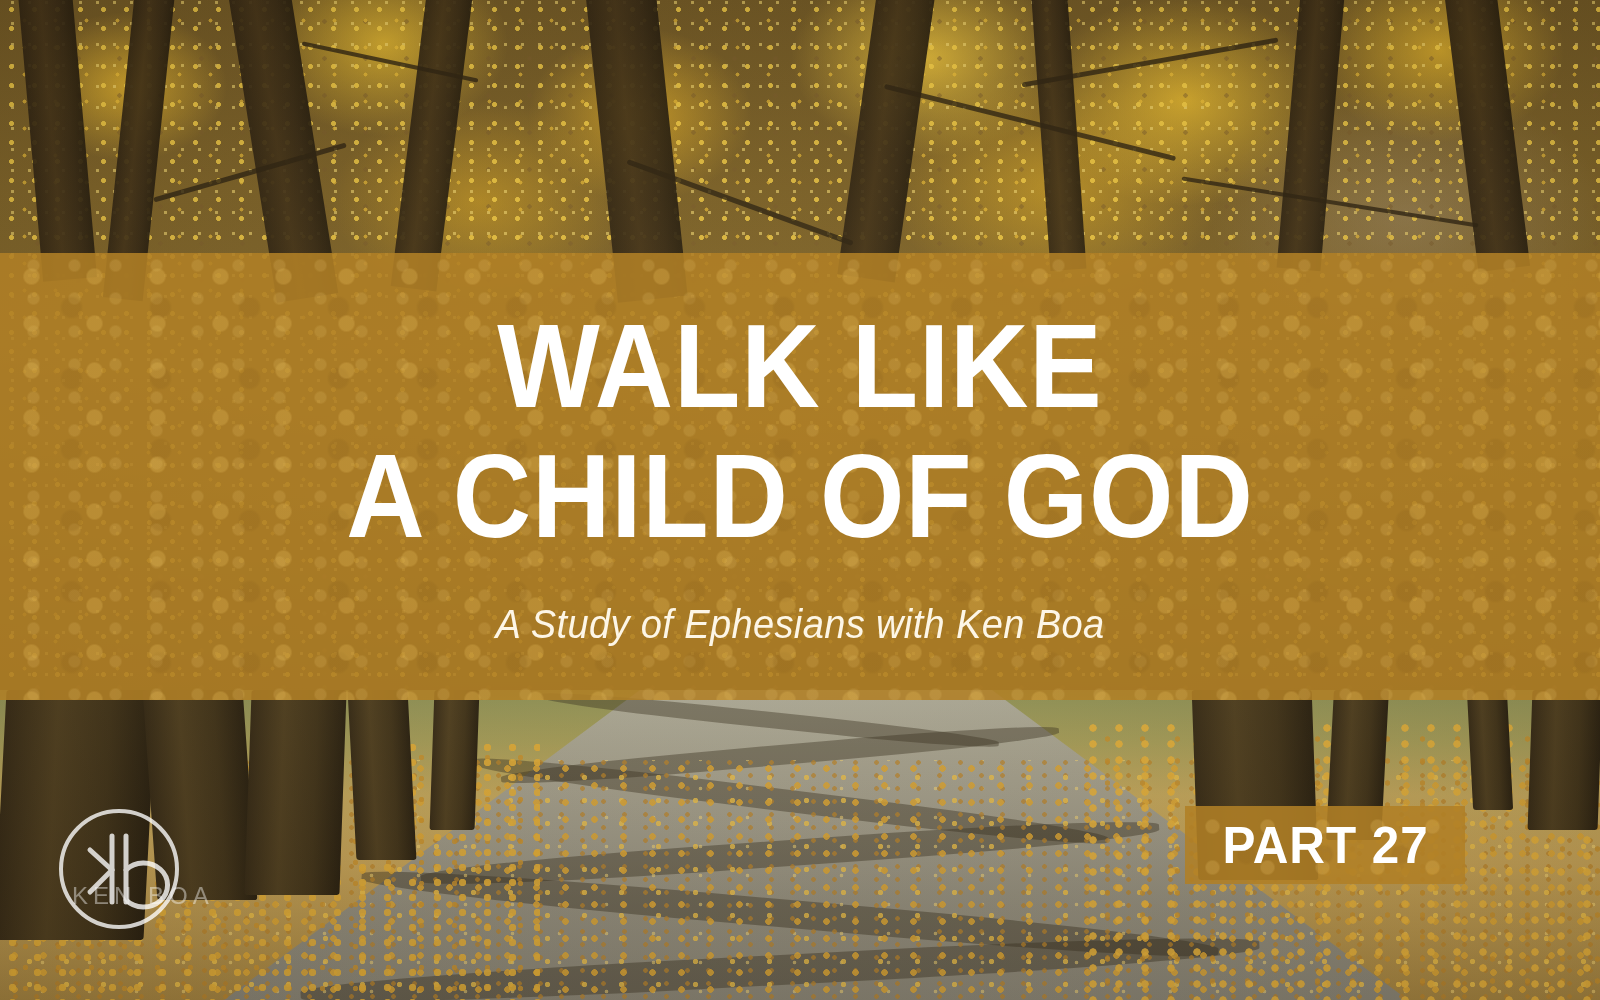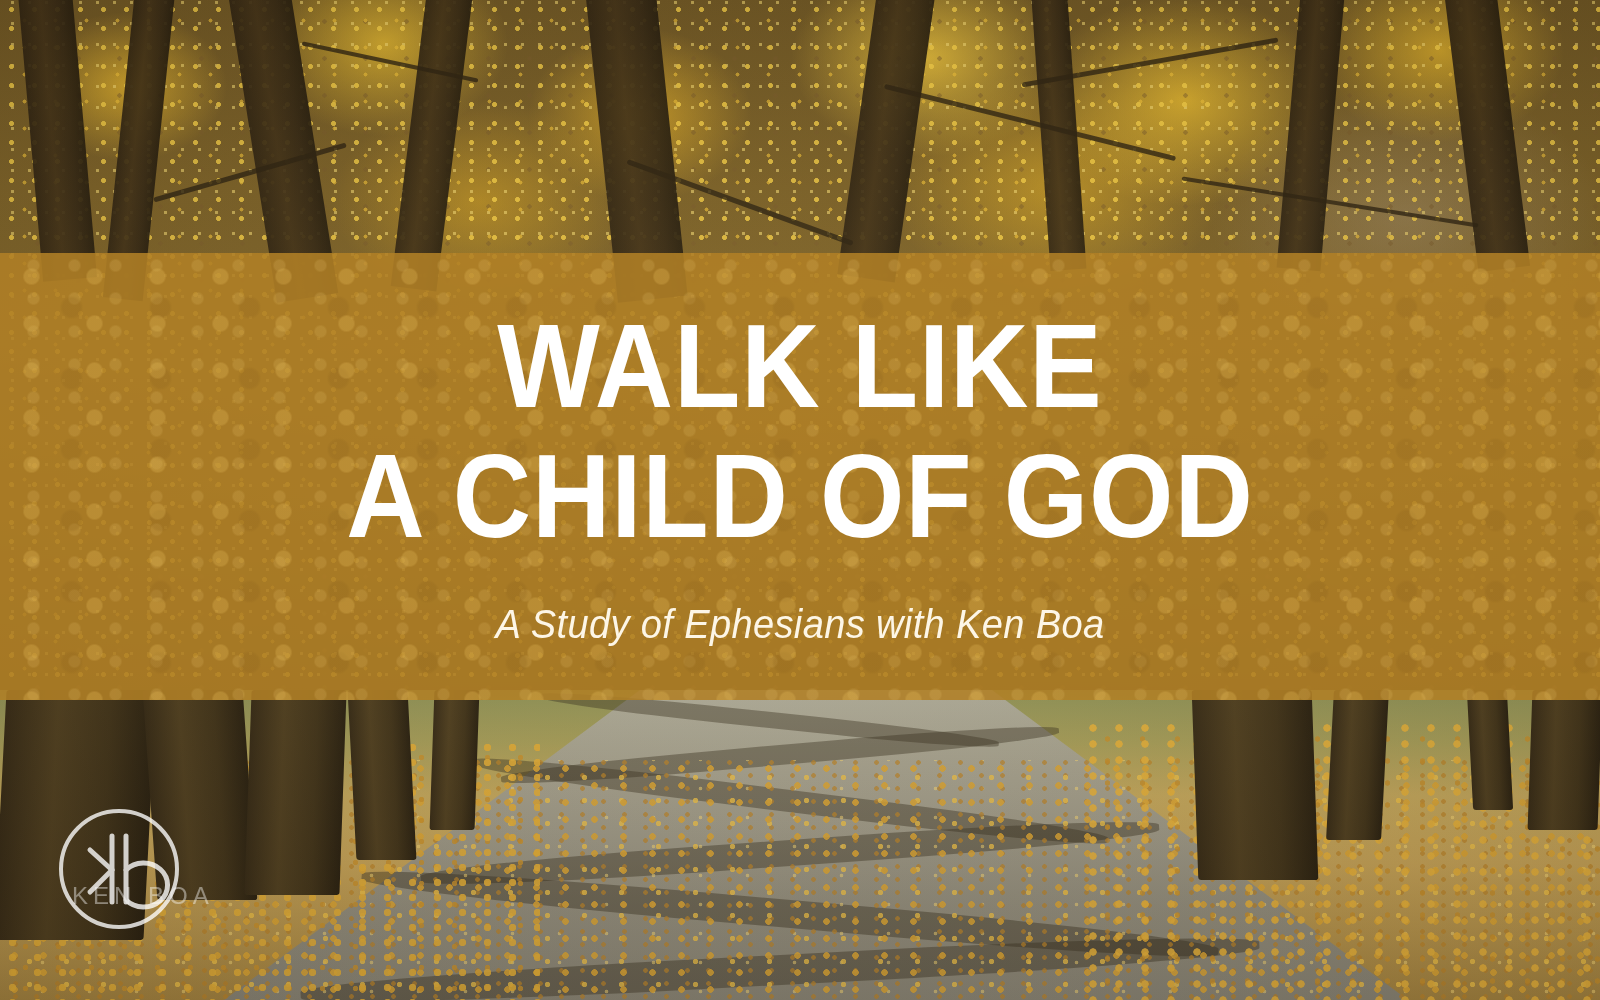--- a/index.html
+++ b/index.html
@@ -283,20 +283,24 @@
     <div class="band-texture"></div>
     <div class="band-inner">
       <h1 class="title">
         <span class="title-l1">WALK LIKE</span>
         <span class="title-l2">A CHILD OF GOD</span>
       </h1>
       <div class="subtitle">A Study of Ephesians with Ken Boa</div>
     </div>
   </div>
 
+  <div class="part-badge">
+    <div class="badge-tex"></div>
+    <span class="part-text">PART 27</span>
+  </div>
 
   <div class="logo">
     <svg viewBox="0 0 126 126" xmlns="http://www.w3.org/2000/svg" aria-hidden="true">
       <circle cx="63" cy="63" r="58" fill="none" stroke="#ffffff" stroke-width="4"></circle>
 
       <g stroke="#ffffff" stroke-width="5" fill="none" stroke-linecap="round">
         <line x1="56" y1="30" x2="56" y2="96"></line>
         <line x1="70" y1="30" x2="70" y2="96"></line>
         <line x1="56" y1="64" x2="34" y2="44"></line>
         <line x1="56" y1="64" x2="34" y2="86"></line>

